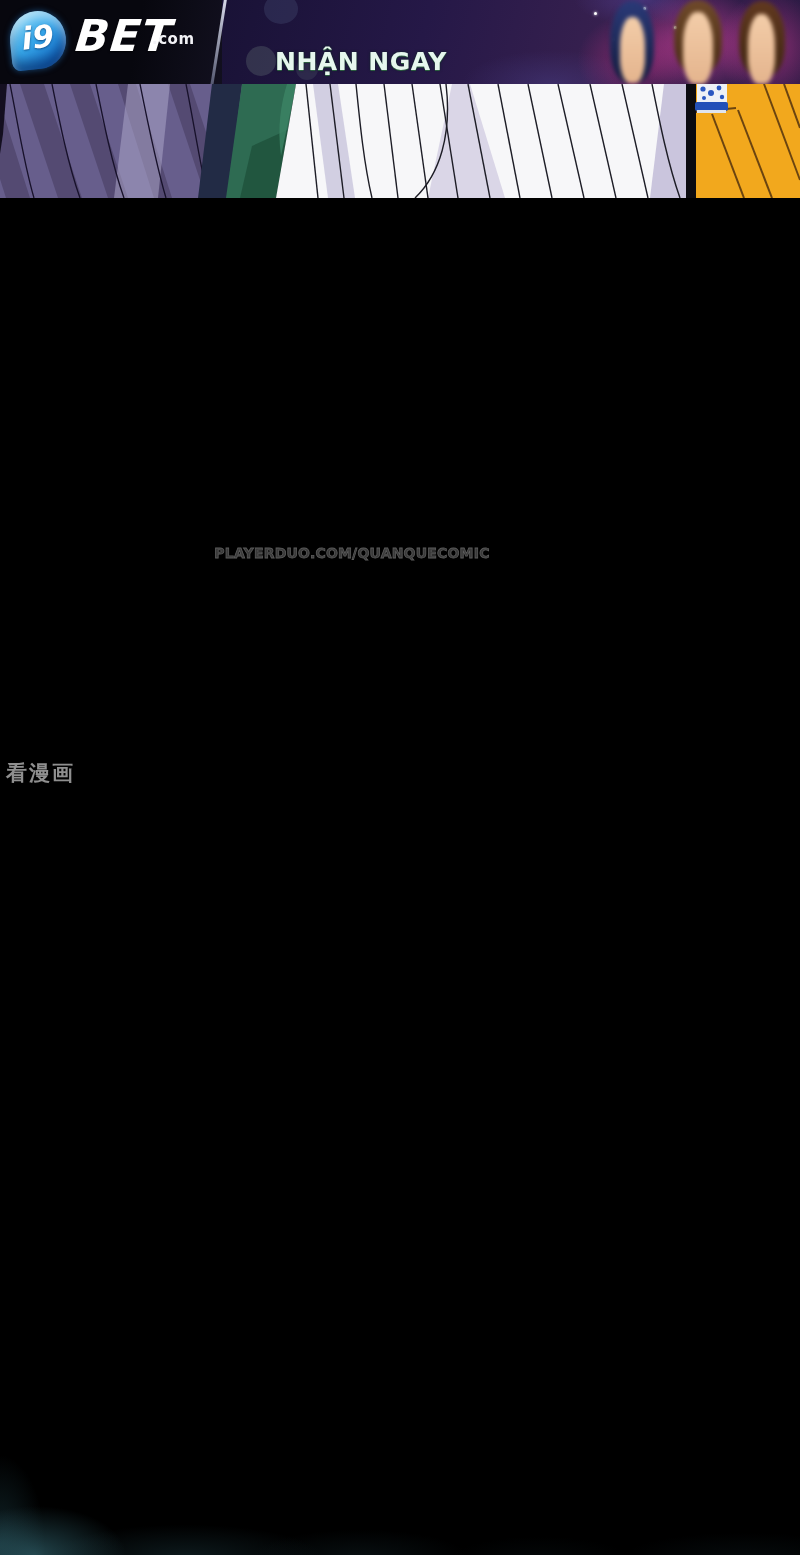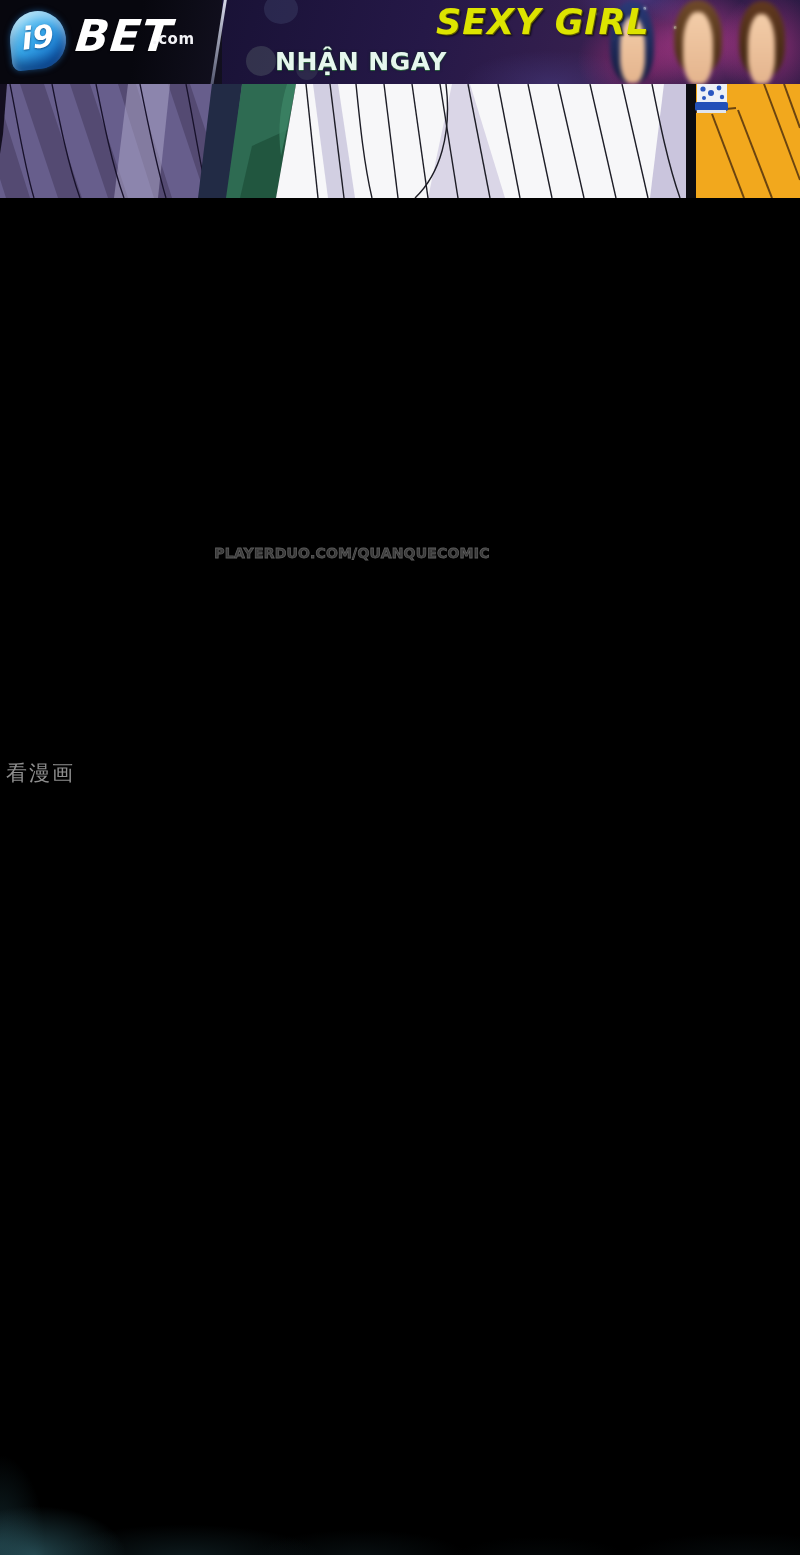--- a/index.html
+++ b/index.html
@@ -96,21 +96,21 @@
   
   .comic-strip{position:absolute;left:0;top:84px;width:800px;height:114px;}
   
   .watermark{
     position:absolute;left:0;top:545px;width:704px;text-align:center;
     font-size:14px;font-weight:bold;letter-spacing:.2px;
     color:#3a3a3a;-webkit-text-stroke:.8px #5c5c5c;
   }
   .site-label{
     position:absolute;left:6px;top:759px;
-    font-size:21px;color:#8f8f8f;letter-spacing:2px;
+    font-size:21px;color:#8f8f8f;letter-spacing:2px;font-weight:bold;
   }
   .bottom-glow{
     position:absolute;left:0;bottom:0;width:800px;height:150px;
     background:
       radial-gradient(130px 70px at 35px 150px, rgba(62,125,138,.55), transparent 70%),
       radial-gradient(60px 120px at 0px 140px, rgba(50,105,118,.35), transparent 75%),
       radial-gradient(190px 45px at 185px 152px, rgba(42,85,95,.3), transparent 72%),
       radial-gradient(150px 38px at 360px 152px, rgba(38,75,86,.2), transparent 72%),
       radial-gradient(120px 30px at 540px 154px, rgba(32,62,72,.12), transparent 75%),
       radial-gradient(170px 34px at 745px 152px, rgba(34,66,76,.16), transparent 72%);
@@ -142,21 +142,20 @@
     <div class="body"></div>
   </div>
   <div class="girl girl2">
     <div class="hair"></div>
     <div class="body"></div>
   </div>
   <div class="girl girl3">
     <div class="hair"></div>
     <div class="body"></div>
   </div>
-  <span class="ad-line1-right">SEXY GIRL</span>
   <span class="ad-line2-left">NHẬN NGAY</span>
   <div class="ad-sep"></div>
 </div>
 
 <div class="comic-strip">
   <svg width="800" height="114" viewBox="0 0 800 114">
 
     <rect x="0" y="0" width="242" height="114" fill="#675e8c"></rect>
     <g fill="#524870" opacity="0.9">
       <polygon points="-30,0 -6,0 30,114 6,114"></polygon>

